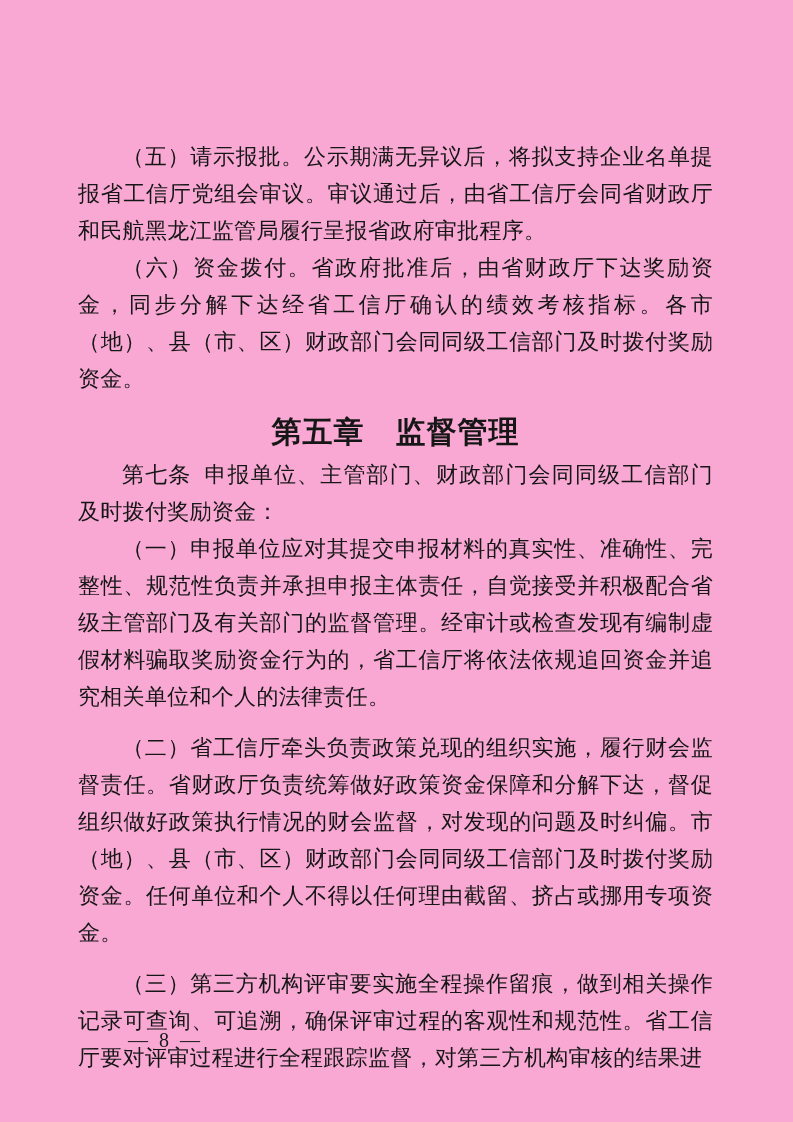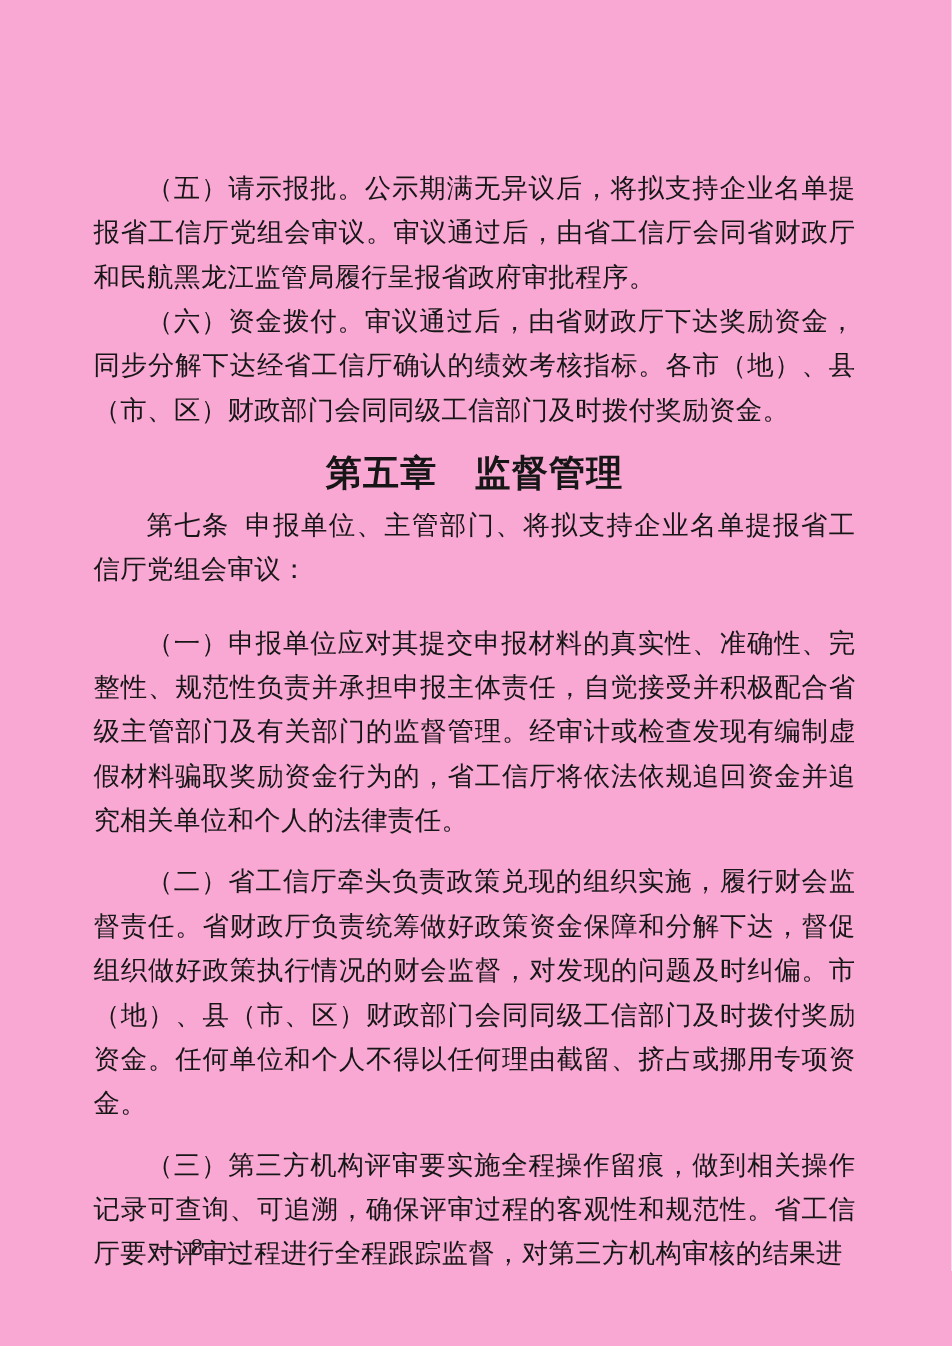--- a/index.html
+++ b/index.html
@@ -40,45 +40,45 @@
       text-align: center;
       font-weight: bold;
       font-family: "Liberation Sans", "DejaVu Sans", sans-serif;
       letter-spacing: 1px;
     }
     .article-lead {
       font-weight: normal;
       font-family: "Liberation Sans", "DejaVu Sans", sans-serif;
       margin-right: 13px;
     }
-    .gap-sm { margin-top: 24px; }
+    .gap-sm { margin-top: 0; }
     .gap-md { margin-top: 14px; }
     .footer {
       position: absolute;
       left: 128px;
       top: 1028px;
       font-size: 20px;
       line-height: 24px;
       letter-spacing: 3px;
       color: #1a1a1a;
     }
   </style>
 </head>
 <body>
 
 <div class="page">
   <div class="content">
 
     <p class="para indent">（五）请示报批。公示期满无异议后，将拟支持企业名单提报省工信厅党组会审议。审议通过后，由省工信厅会同省财政厅和民航黑龙江监管局履行呈报省政府审批程序。</p>
 
-    <p class="para indent">（六）资金拨付。审议通过后，由省财政厅下达奖励资金，同步分解下达经省工信厅确认的绩效考核指标。各市（地）、县（市、区）财政部门会同同级工信部门及时拨付奖励资金。</p>
+    <p class="para indent">（六）资金拨付。省政府批准后，由省财政厅下达奖励资金，同步分解下达经省工信厅确认的绩效考核指标。各市（地）、县（市、区）财政部门会同同级工信部门及时拨付奖励资金。</p>
 
     <h2 class="chapter">第五章　监督管理</h2>
 
-    <p class="para indent"><span class="article-lead">第七条</span><span>申报单位、主管部门、将拟支持企业名单提报省工信厅党组会审议：</span></p>
+    <p class="para indent"><span class="article-lead">第七条</span><span>申报单位、主管部门、财政部门会同同级工信部门及时拨付奖励资金：</span></p>
 
     <p class="para indent gap-sm">（一）申报单位应对其提交申报材料的真实性、准确性、完整性、规范性负责并承担申报主体责任，自觉接受并积极配合省级主管部门及有关部门的监督管理。经审计或检查发现有编制虚假材料骗取奖励资金行为的，省工信厅将依法依规追回资金并追究相关单位和个人的法律责任。</p>
 
     <p class="para indent gap-md">（二）省工信厅牵头负责政策兑现的组织实施，履行财会监督责任。省财政厅负责统筹做好政策资金保障和分解下达，督促组织做好政策执行情况的财会监督，对发现的问题及时纠偏。市（地）、县（市、区）财政部门会同同级工信部门及时拨付奖励资金。任何单位和个人不得以任何理由截留、挤占或挪用专项资金。</p>
 
     <p class="para indent gap-md">（三）第三方机构评审要实施全程操作留痕，做到相关操作记录可查询、可追溯，确保评审过程的客观性和规范性。省工信厅要对评审过程进行全程跟踪监督，对第三方机构审核的结果进</p>
 
   </div>
 
   <div class="footer">— 8 —</div>

